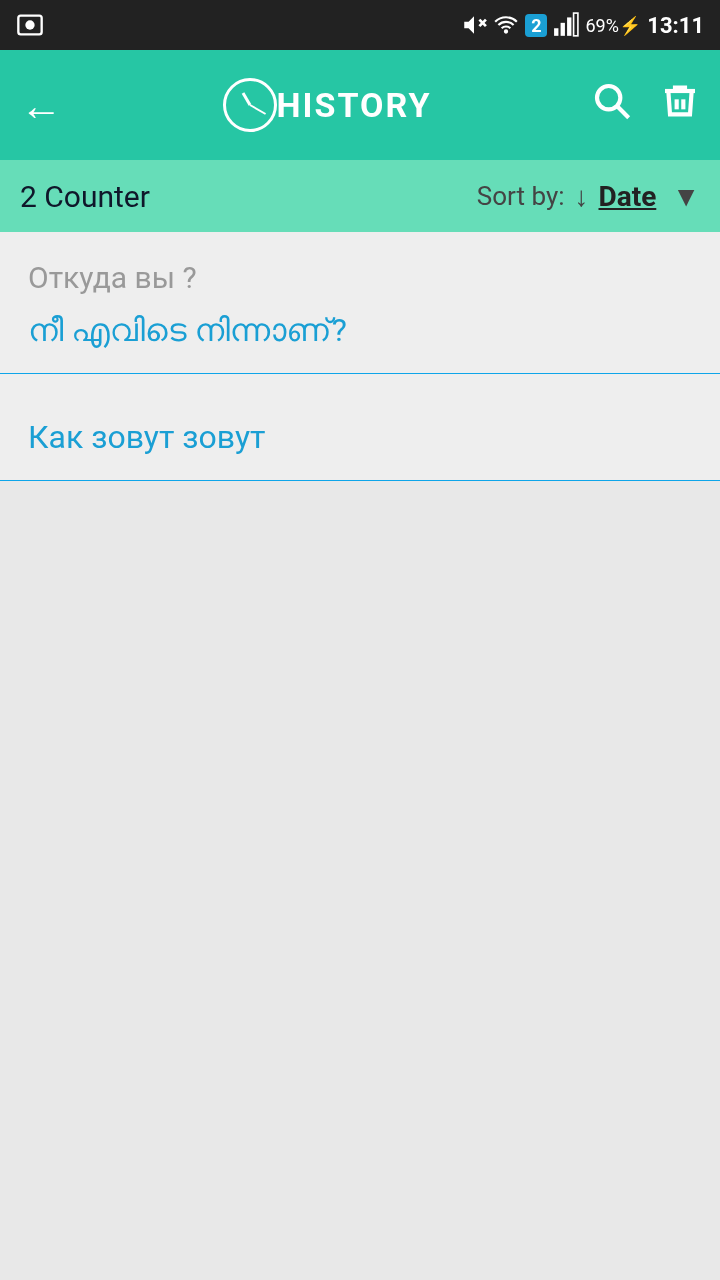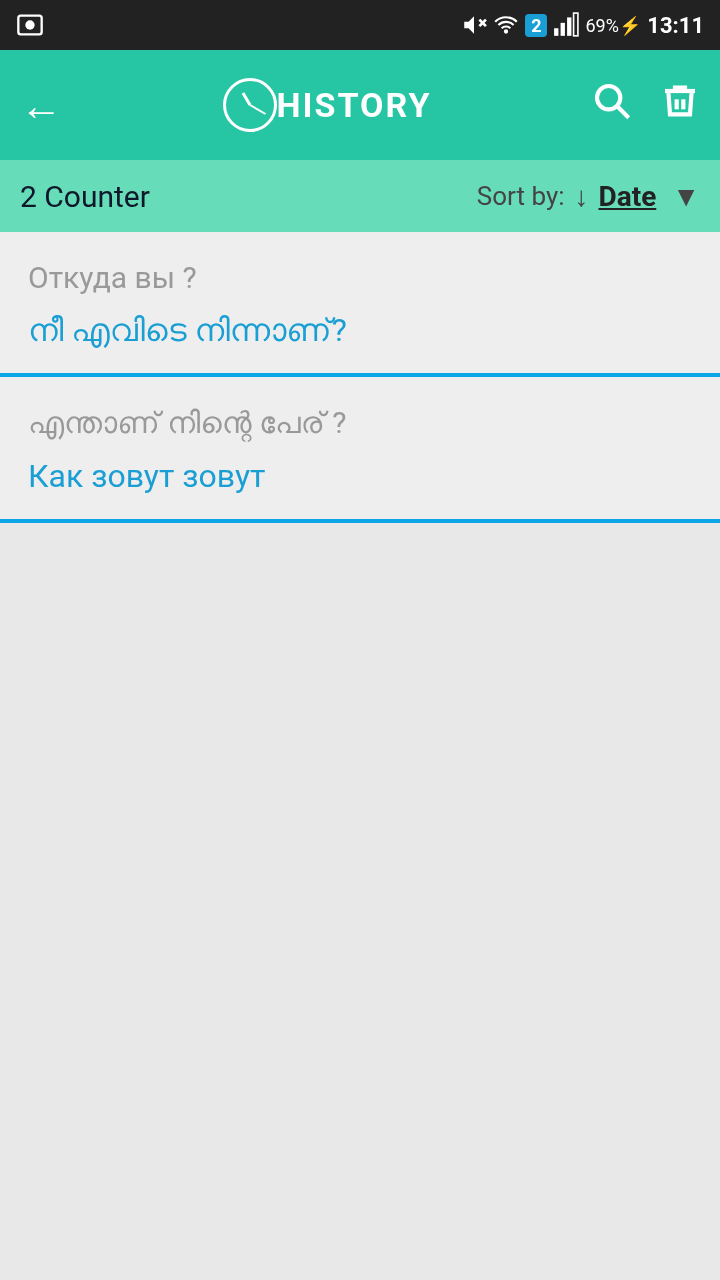--- a/index.html
+++ b/index.html
@@ -172,21 +172,21 @@
 
     
     .history-list {
       background: #e8e8e8;
       padding: 0;
     }
 
     .history-item {
       background: #eeeeee;
       padding: 28px 28px 24px 28px;
-      border-bottom: 4px solid #0ea5e9;
+      border-bottom: 1px solid #0ea5e9;
     }
 
     .history-item-source {
       font-size: 30px;
       color: #999;
       margin-bottom: 8px;
     }
 
     .history-item-translation {
       font-size: 32px;
@@ -277,16 +277,15 @@
     <span class="sort-dropdown-arrow">▼</span>
   </div>
 </div>
 
 <div class="history-list">
   <div class="history-item">
     <div class="history-item-source">Откуда вы ?</div>
     <div class="history-item-translation">നീ എവിടെ നിന്നാണ്?</div>
   </div>
   <div class="history-item">
-    <div class="history-item-source">എന്താണ് നിന്റെ പേര് ?</div>
     <div class="history-item-translation">Как зовут зовут</div>
   </div>
 </div>
 
 </body></html>

